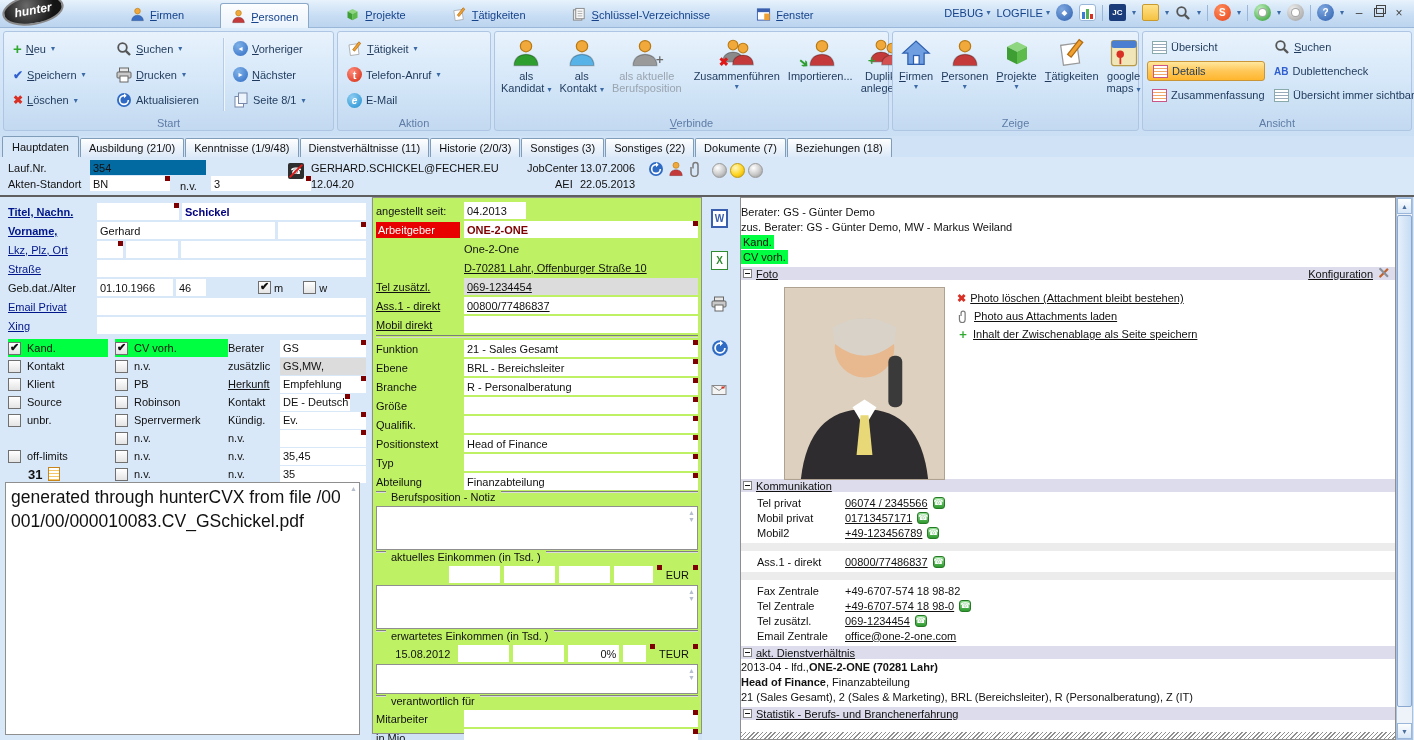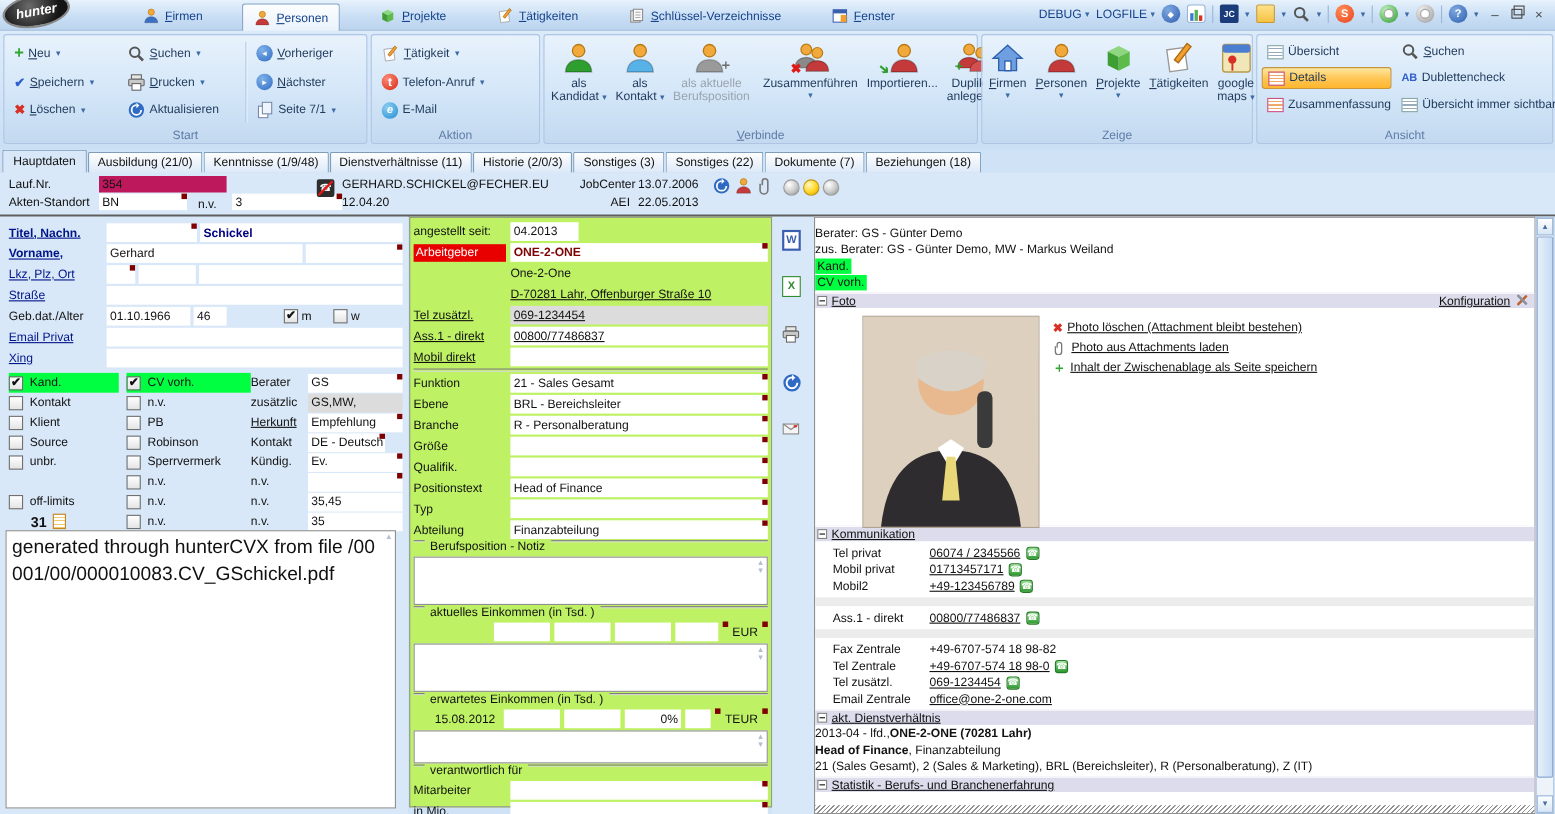--- a/index.html
+++ b/index.html
@@ -72,21 +72,21 @@
   
   #tabstrip{position:absolute;left:0;top:136px;width:1414px;height:21px;background:#cfe2f6;display:flex;align-items:flex-end;padding-left:2px}
   .tab{border:1px solid #7f9db9;border-bottom:none;background:linear-gradient(#fefefe,#dce9f8);
     padding:3px 8px 3px;margin-right:1px;border-radius:2px 2px 0 0;white-space:nowrap}
   .tab.active{background:#d9e8f8;padding:4px 9px;font-size:11px}
 
   
   #rheader{position:absolute;left:0;top:157px;width:1414px;height:40px;background:#d9e8f8;border-bottom:2px solid #5f5f5f}
   .hlbl{color:#111}
   .hfield{background:#fff;height:15px;position:relative;padding:0 3px;display:flex;align-items:center}
-  .hfield.ro{background:#be185d}
+  .hfield.ro{background:#0369a1}
   .rc::after{content:"";position:absolute;top:0;right:0;width:5px;height:5px;background:#7e0000}
   .rsq{width:5px;height:5px;background:#7e0000;flex:none;align-self:flex-start}
   .nophone{width:16px;height:16px;background:#2e2e2e;border-radius:2px;position:relative;color:#fff;display:flex;align-items:center;justify-content:center;font-size:9px}
   .nophone::after{content:"";position:absolute;left:-1px;top:7px;width:18px;height:2px;background:#e01818;transform:rotate(-45deg)}
   .orb{width:15px;height:15px;border-radius:50%;border:1px solid #9a9a9a;background:radial-gradient(circle at 35% 30%,#fff,#c9c9c9 55%,#8d8d8d)}
   .orb.y{border-color:#c09a10;background:radial-gradient(circle at 35% 30%,#fff6c0,#ffd622 55%,#d89c00)}
 
   
   #leftcol{position:absolute;left:0;top:197px;width:371px;height:543px;background:#d9e8f8}
   .lrow{display:flex;align-items:center;height:19px;padding:0 5px 0 8px;gap:3px}
@@ -353,21 +353,21 @@
               <span><u>V</u>orheriger</span>
             </div>
         <div class="sbtn">
               <span class="cir14">▸</span>
               <span><u>N</u>ächster</span>
             </div>
         <div class="sbtn">
               <svg class="ic16">
                 <use href="#i-pages"></use>
               </svg>
-              <span>Seite 7/1</span>
+              <span>Seite 8/1</span>
               <span class="dar">▾</span>
             </div>
       </div>
     </div>
     <div class="rcap">Start</div>
   </div>
 
   <div class="rgroup" style="left:337px;width:154px">
     <div class="rbody">
       <div class="scol" style="flex:1">

